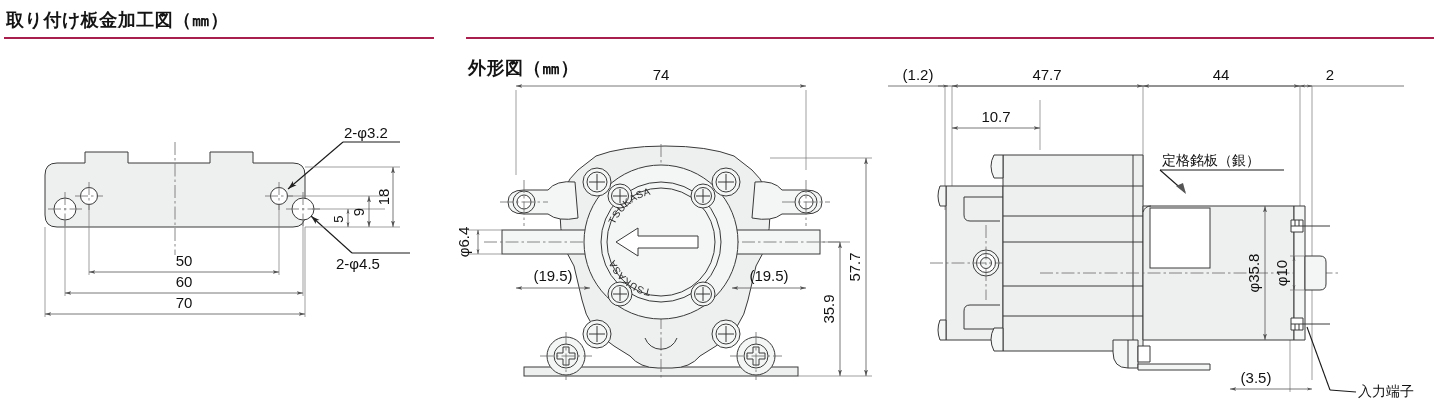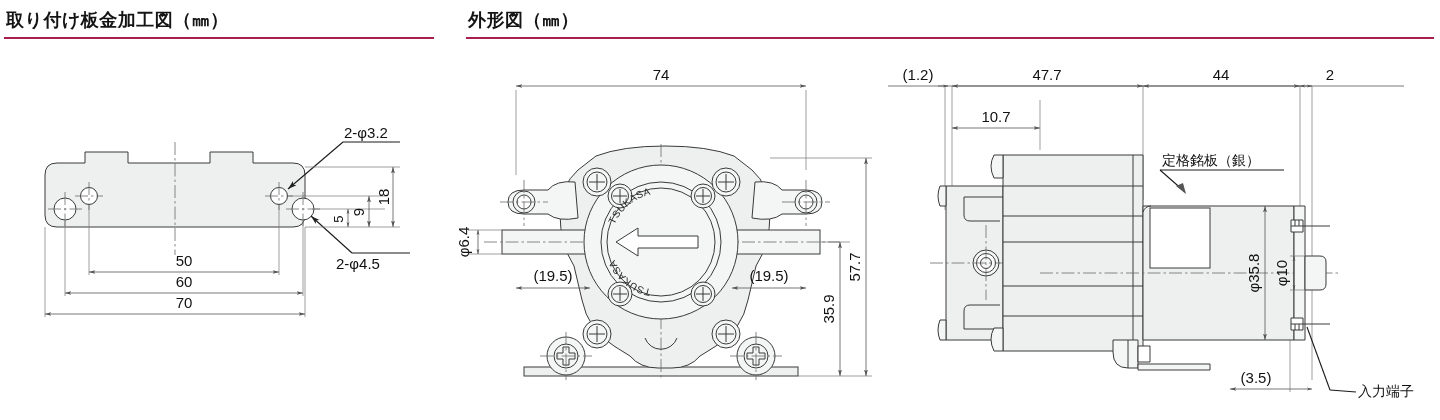--- a/index.html
+++ b/index.html
@@ -33,21 +33,21 @@
     position: absolute;
     top: 8px;
     font-size: 18px;
     font-weight: bold;
     color: #141414;
     letter-spacing: 0.5px;
     white-space: nowrap;
     font-family: "DejaVu Sans", "Liberation Sans", sans-serif;
   }
   #title-left  { left: 6px; }
-  #title-right { left: 8px; }
+  #title-right { left: 8px; margin-top: 48px; }
 
   .rule {
     position: absolute;
     top: 37px;
     height: 2px;
   }
   #rule-left  { left: 4px;  width: 430px; }
   #rule-right { left: 6px;  width: 968px; }
 
   svg.drawing {

